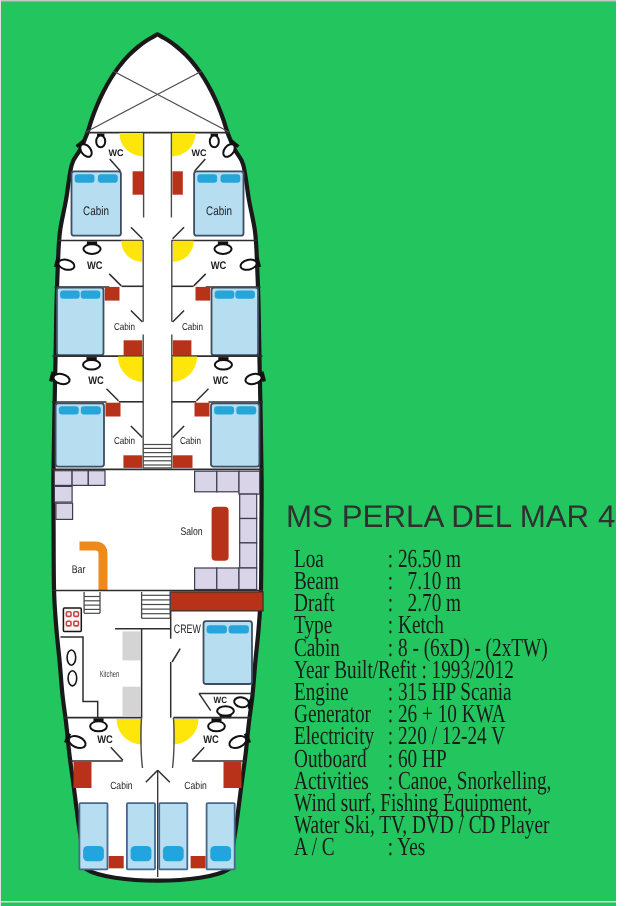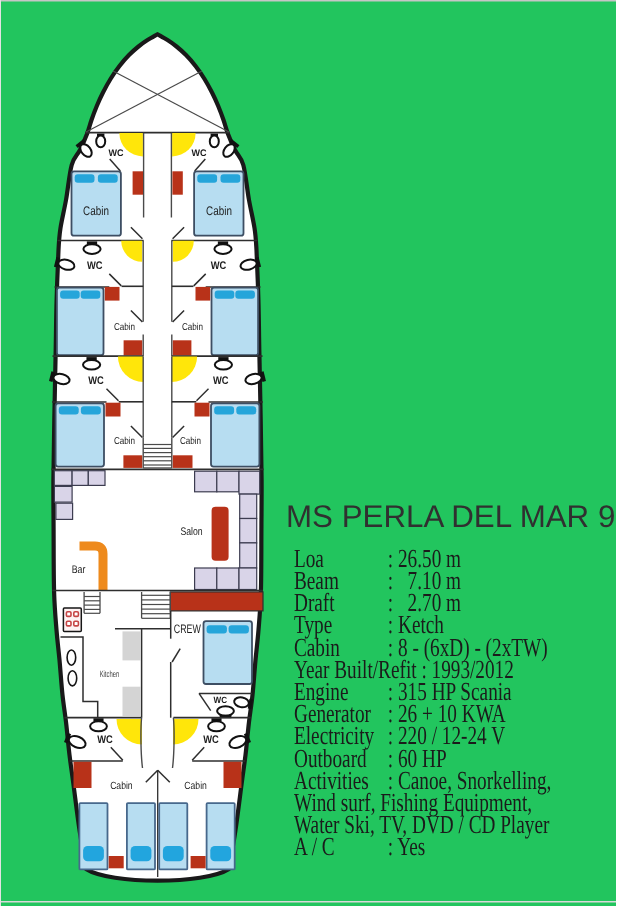--- a/index.html
+++ b/index.html
@@ -429,21 +429,21 @@
 
 <line x1="0" y1="0.7" x2="640" y2="0.7" stroke="#c6c6c6" stroke-width="1.4"></line>
 
 <line x1="0" y1="901.7" x2="640" y2="901.7" stroke="#d9d9d9" stroke-width="1.6"></line>
 
 <line x1="0.5" y1="0" x2="0.5" y2="906" stroke="#e3e3e3" stroke-width="1"></line>
 
 <line x1="639.5" y1="0" x2="639.5" y2="906" stroke="#efefef" stroke-width="1"></line>
 </svg>
 
-<div style="position:absolute;left:286px;top:501.2px;font-size:31.3px;line-height:31.3px;color:#303030;white-space:nowrap;">MS PERLA DEL MAR 9</div>
+<div style="position:absolute;left:286px;top:501.2px;font-size:31.3px;line-height:31.3px;color:#303030;white-space:nowrap;">MS PERLA DEL MAR 4</div>
 
 <div class="spec" style="top:547.7px;">Loa<span class="val">: 26.50 m</span></div>
 
 <div class="spec" style="top:569.9px;">Beam<span class="val">: &nbsp;&nbsp;7.10 m</span></div>
 
 <div class="spec" style="top:592.1px;">Draft<span class="val">: &nbsp;&nbsp;2.70 m</span></div>
 
 <div class="spec" style="top:614.3px;">Type<span class="val">: Ketch</span></div>
 
 <div class="spec" style="top:636.5px;">Cabin<span class="val">: 8 - (6xD) - (2xTW)</span></div>

